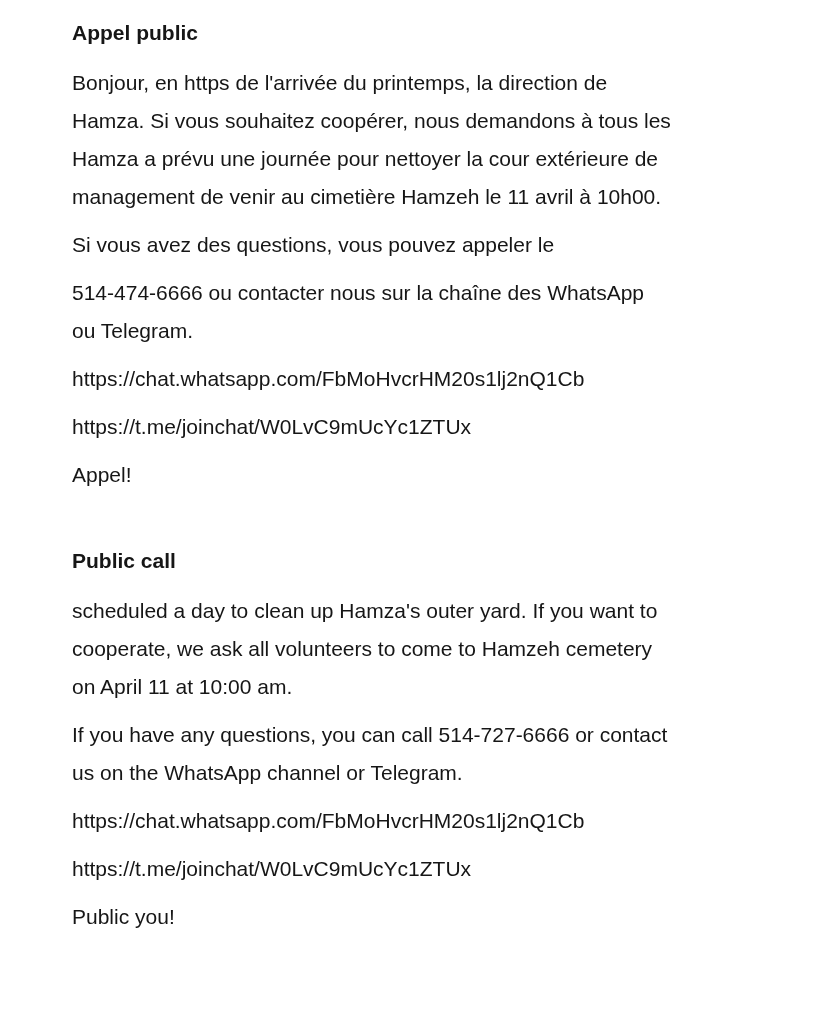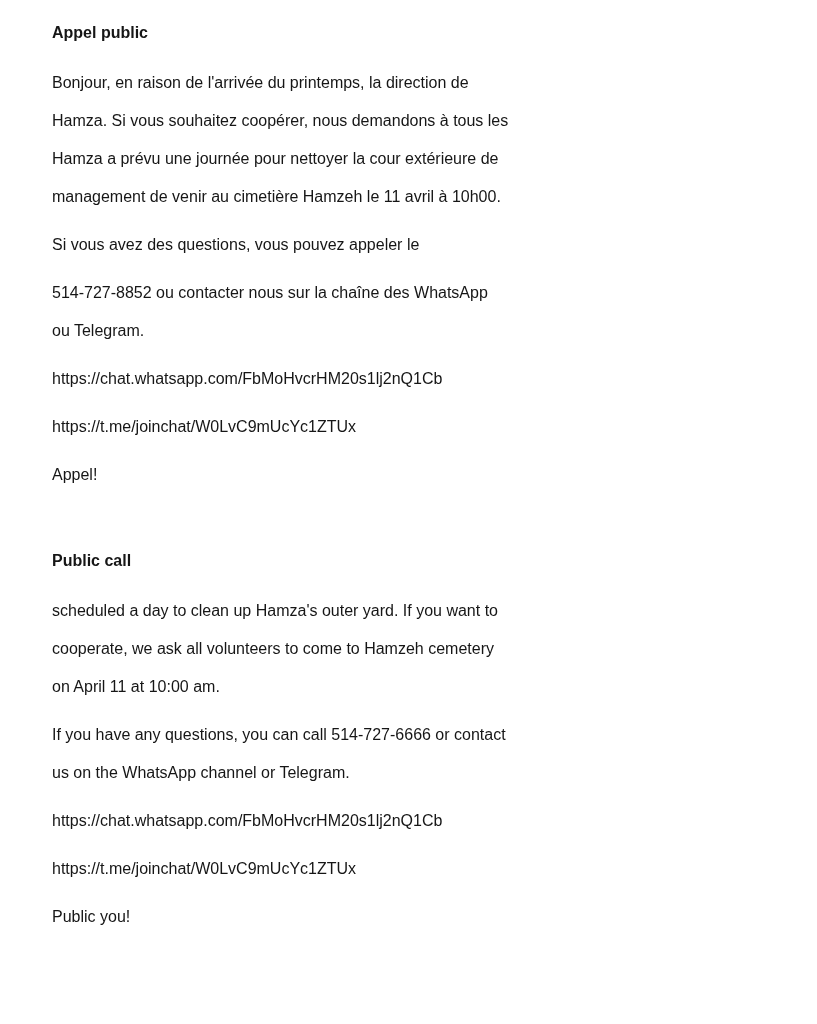--- a/index.html
+++ b/index.html
@@ -5,24 +5,24 @@
   html, body {
     margin: 0;
     padding: 0;
     background: #ffffff;
   }
   .page {
     position: relative;
     width: 817px;
     height: 1024px;
     box-sizing: border-box;
-    padding: 14px 48px 0 52px;
+    padding: 14px 48px 0 72px;
     background: #ffffff;
     font-family: "Liberation Sans", "DejaVu Sans", sans-serif;
-    font-size: 16px;
+    font-size: 21px;
     line-height: 38px;
     color: #161616;
     overflow: hidden;
   }
   .heading {
     font-weight: bold;
     margin: 0 0 12px 0;
   }
   .para {
     margin: 0 0 10px 0;
@@ -39,32 +39,32 @@
 </style>
 </head>
 <body>
 
 <div class="page">
 
   <div>
     <div class="heading">Appel public</div>
 
     <div class="para">
-      <div class="line">Bonjour, en raison de l'arrivée du printemps, la direction de</div>
+      <div class="line">Bonjour, en https de l'arrivée du printemps, la direction de</div>
       <div class="line">Hamza. Si vous souhaitez coopérer, nous demandons à tous les</div>
       <div class="line">Hamza a prévu une journée pour nettoyer la cour extérieure de</div>
       <div class="line"><span>management de venir au cimetière Hamzeh le </span><b>11 avril à 10h00</b><span>.</span></div>
     </div>
 
     <div class="para">
       <div class="line">Si vous avez des questions, vous pouvez appeler le</div>
     </div>
 
     <div class="para">
-      <div class="line">514-727-8852 ou contacter nous sur la chaîne des WhatsApp</div>
+      <div class="line">514-474-6666 ou contacter nous sur la chaîne des WhatsApp</div>
       <div class="line">ou Telegram.</div>
     </div>
 
     <div class="para">
       <div class="line">https://chat.whatsapp.com/FbMoHvcrHM20s1lj2nQ1Cb</div>
     </div>
 
     <div class="para">
       <div class="line">https://t.me/joinchat/W0LvC9mUcYc1ZTUx</div>
     </div>

